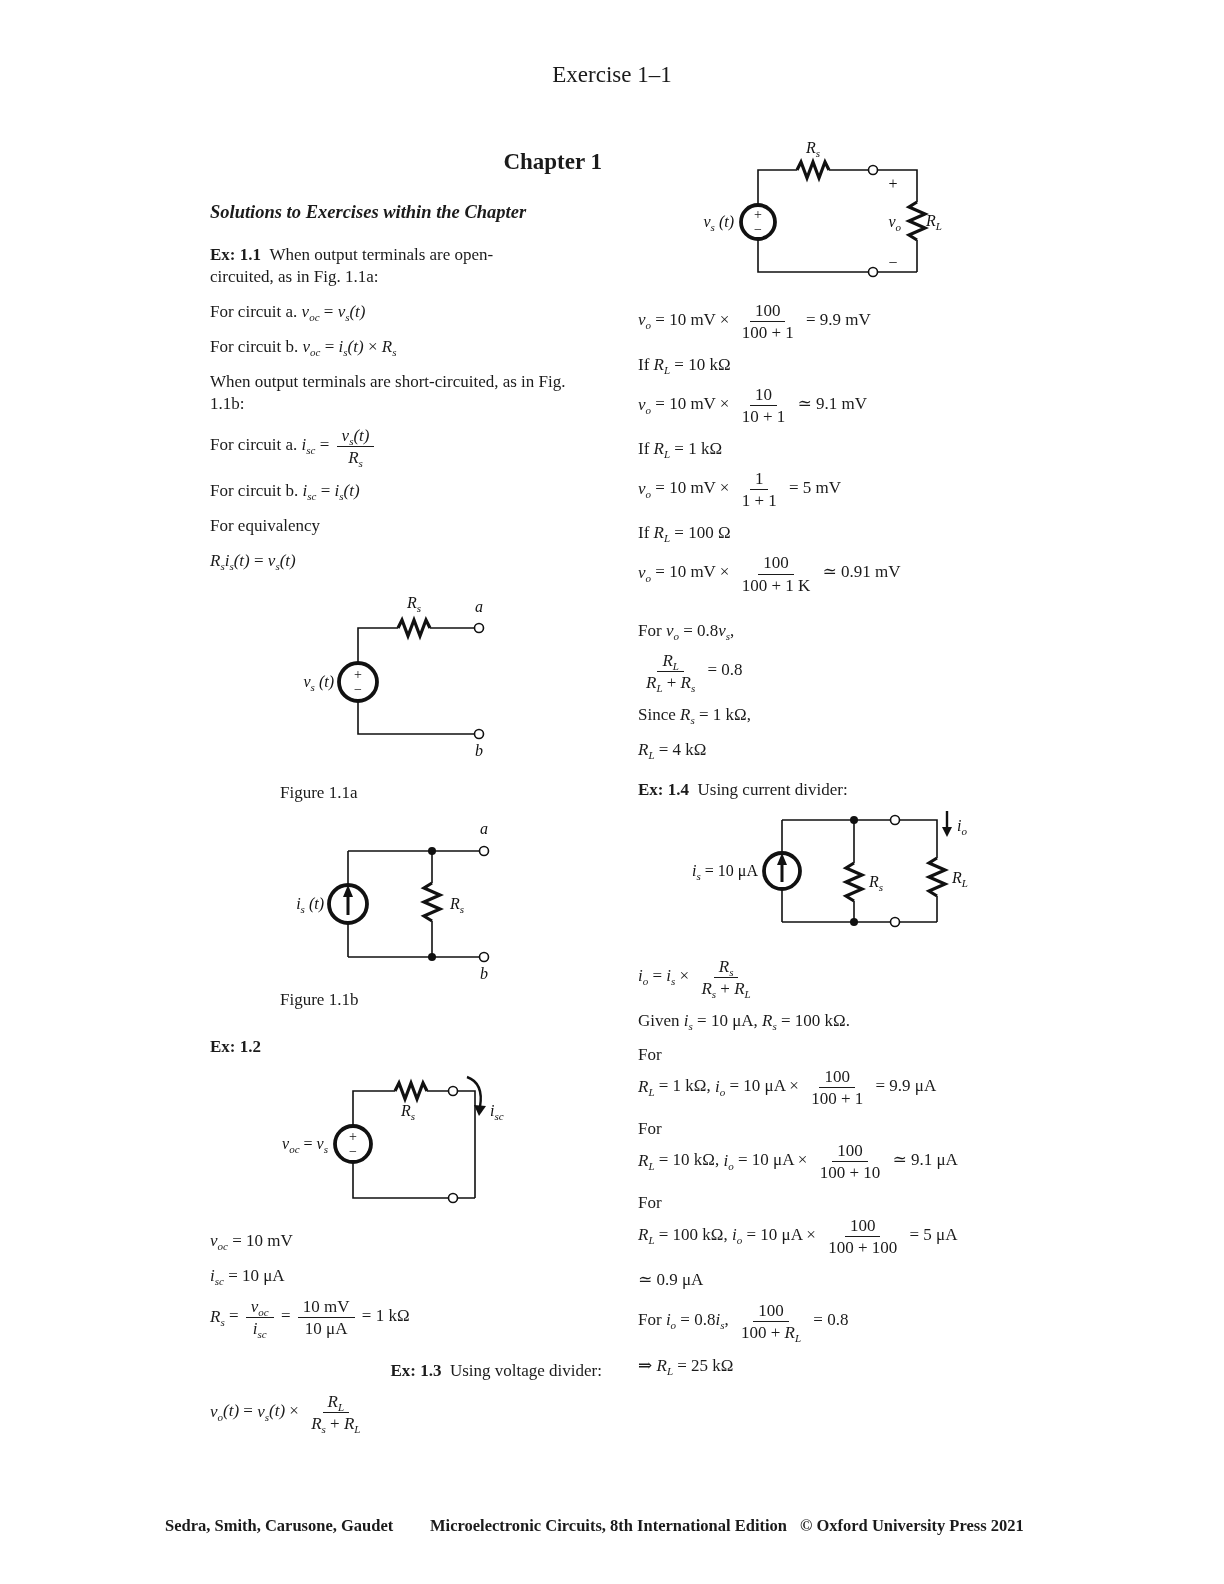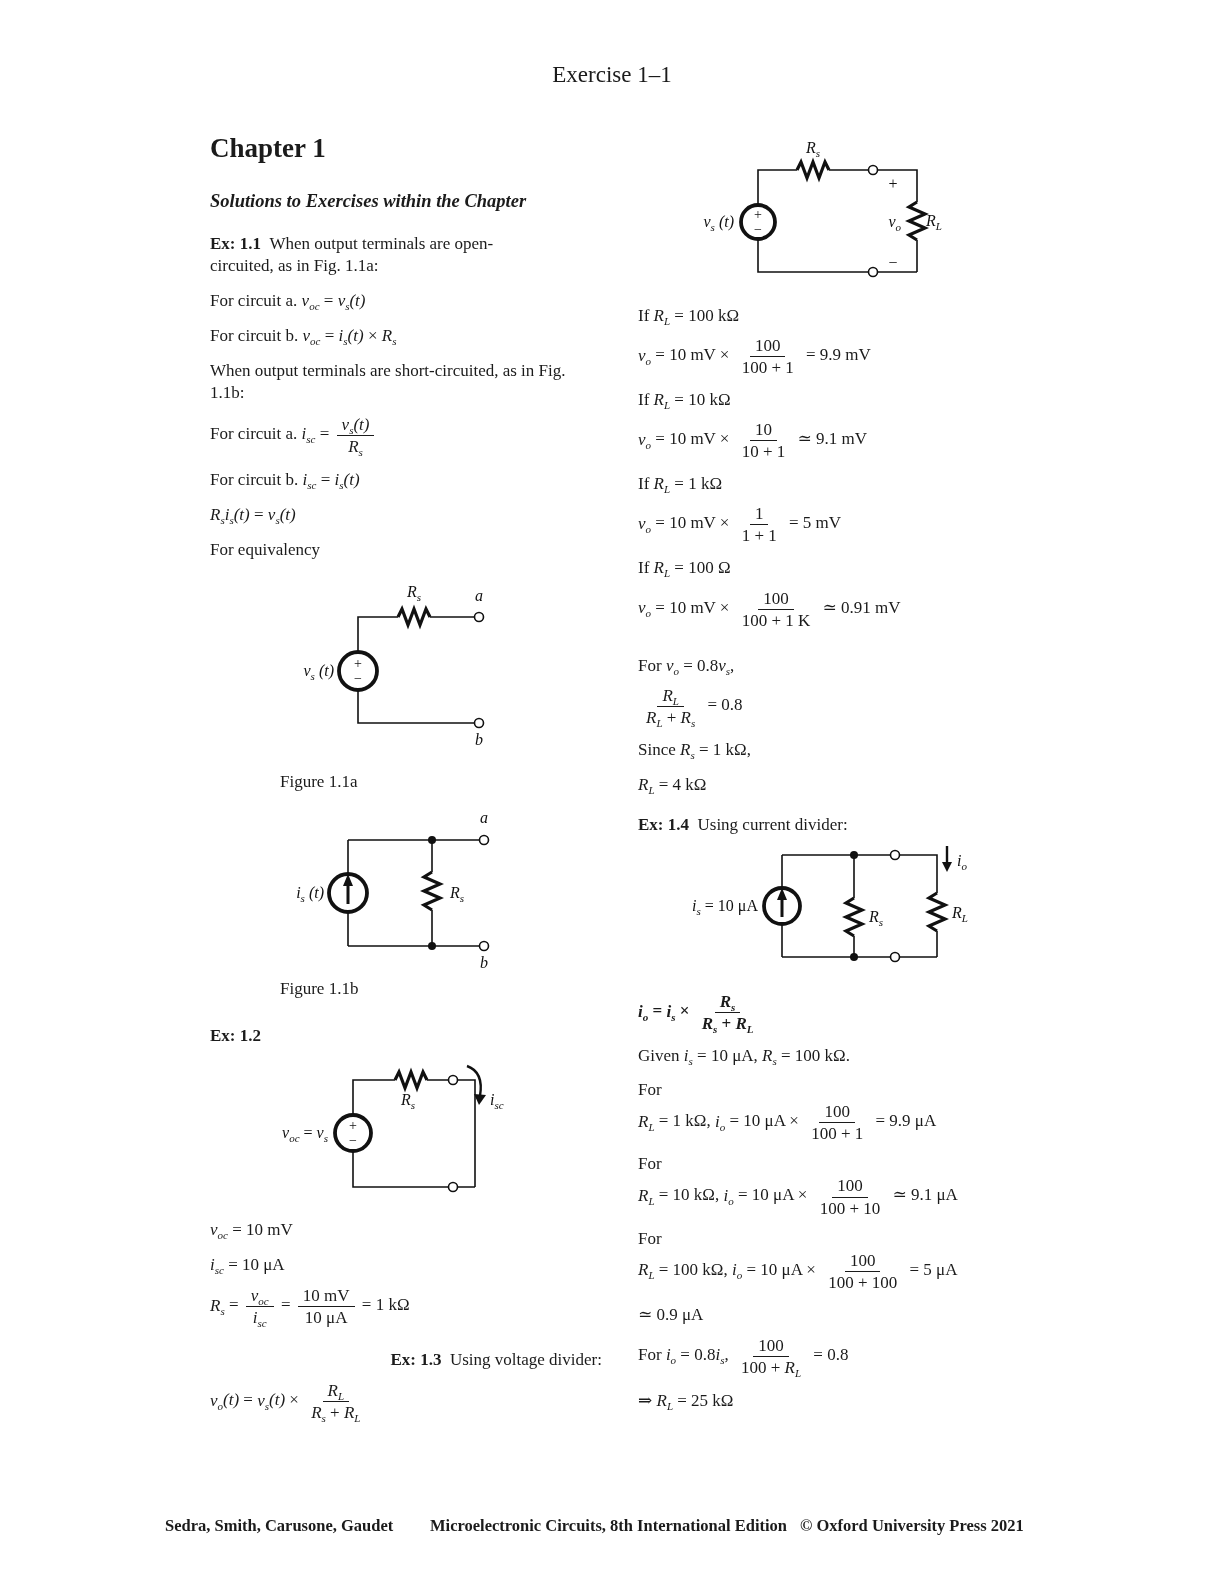--- a/index.html
+++ b/index.html
@@ -2,21 +2,21 @@
 <html><head>
 <meta charset="utf-8">
 <style>
   html,body{margin:0;padding:0;background:#fff;}
   .page{position:relative;width:1224px;height:1584px;background:#ffffff;
         font-family:"Liberation Serif","DejaVu Serif",serif;color:#1b1b1b;overflow:hidden;}
   .page-header{position:absolute;top:62px;left:0;width:100%;text-align:center;font-size:23px;}
   .col{position:absolute;top:125px;}
   .col-left{left:210px;width:392px;}
   .col-right{left:638px;width:400px;}
-  .chapter{font-size:27px;font-weight:bold;margin:8px 0 0;}
+  .chapter{font-size:23px;font-weight:bold;margin:24px 0 0;text-align:right;}
   .section-title{font-size:18.5px;font-weight:bold;font-style:italic;margin:27px 0 0;}
   .ln{font-size:17px;line-height:1.3;margin:13px 0 0;}
   .eq{font-size:17px;line-height:1.3;margin:10px 0 0;}
   .para-ex11{max-width:330px;margin-top:21px;}
   .para-short{max-width:378px;}
   .tight{margin-top:1px;}
   .mb{font-weight:bold;}
   .mv{font-style:italic;}
   sub{font-size:11px;line-height:0;}
   .frac{display:inline-flex;flex-direction:column;align-items:center;vertical-align:middle;
@@ -62,22 +62,22 @@
 
     <div class="ln para-ex11"><span class="mb">Ex: 1.1</span><span class="mt"> When output terminals are open-circuited, as in Fig. 1.1a:</span></div>
     <div class="ln"><span class="mt">For circuit a. </span><span class="mv">v<sub>oc</sub></span><span class="mt"> = </span><span class="mv">v<sub>s</sub></span><span class="mv">(t)</span></div>
     <div class="ln"><span class="mt">For circuit b. </span><span class="mv">v<sub>oc</sub></span><span class="mt"> = </span><span class="mv">i<sub>s</sub></span><span class="mv">(t)</span><span class="mt"> × </span><span class="mv">R<sub>s</sub></span></div>
     <div class="ln para-short"><span class="mt">When output terminals are short-circuited, as in Fig. 1.1b:</span></div>
     <div class="eq"><span class="mt">For circuit a. </span><span class="mv">i<sub>sc</sub></span><span class="mt"> = </span><span class="frac">
           <span class="num"><span class="mv">v<sub>s</sub></span><span class="mv">(t)</span></span>
           <span class="den"><span class="mv">R<sub>s</sub></span></span>
         </span></div>
     <div class="ln"><span class="mt">For circuit b. </span><span class="mv">i<sub>sc</sub></span><span class="mt"> = </span><span class="mv">i<sub>s</sub></span><span class="mv">(t)</span></div>
+    <div class="ln"><span class="mt">For equivalency</span></div>
     <div class="ln"><span class="mv">R<sub>s</sub></span><span class="mv">i<sub>s</sub></span><span class="mv">(t)</span><span class="mt"> = </span><span class="mv">v<sub>s</sub></span><span class="mv">(t)</span></div>
-    <div class="ln"><span class="mt">For equivalency</span></div>
 
     <svg class="fig fig-a" width="300" height="195" viewBox="0 0 300 195">
       <path class="wire" d="M78,79 V44 H118"></path>
       <path class="res" d="M118,44 l4,-8 l6,16 l6,-16 l6,16 l6,-16 l4,8"></path>
       <path class="wire" d="M150,44 H194"></path>
       <circle class="term" cx="199" cy="44" r="4.5"></circle>
       <path class="wire" d="M78,117 V150 H194"></path>
       <circle class="term" cx="199" cy="150" r="4.5"></circle>
       <circle class="src" cx="78" cy="98" r="19"></circle>
       <text class="pm" x="78" y="95" text-anchor="middle">+</text>
@@ -154,21 +154,20 @@
       <text class="pm" x="120" y="92" text-anchor="middle">+</text>
       <text class="pm" x="120" y="107" text-anchor="middle">−</text>
       <text class="lbl" x="96" y="100" text-anchor="end"><tspan>v</tspan><tspan class="ts" dy="4">s</tspan><tspan dy="-4"> (t)</tspan></text>
       <text class="lbl" x="175" y="26" text-anchor="middle"><tspan>R</tspan><tspan class="ts" dy="4">s</tspan></text>
       <text class="pm pm2" x="255" y="62" text-anchor="middle">+</text>
       <text class="pm pm2" x="255" y="141" text-anchor="middle">−</text>
       <text class="lbl" x="263" y="100" text-anchor="end"><tspan>v</tspan><tspan class="ts" dy="4">o</tspan></text>
       <text class="lbl" x="288" y="99"><tspan>R</tspan><tspan class="ts" dy="4">L</tspan></text>
     </svg>
 
-    <div class="ln"><span class="mt">If </span><span class="mv">R<sub>L</sub></span><span class="mt"> = 100 kΩ</span></div>
     <div class="eq" style="margin-top:9px;"><span class="mv">v<sub>o</sub></span><span class="mt"> = 10 mV × </span><span class="frac">
           <span class="num"><span class="mt">100</span></span>
           <span class="den"><span class="mt">100 + 1</span></span>
         </span><span class="mt"> = 9.9 mV</span></div>
     <div class="ln" style="margin-top:12px;"><span class="mt">If </span><span class="mv">R<sub>L</sub></span><span class="mt"> = 10 kΩ</span></div>
     <div class="eq" style="margin-top:9px;"><span class="mv">v<sub>o</sub></span><span class="mt"> = 10 mV × </span><span class="frac">
           <span class="num"><span class="mt">10</span></span>
           <span class="den"><span class="mt">10 + 1</span></span>
         </span><span class="mt"> ≃ 9.1  mV</span></div>
     <div class="ln" style="margin-top:12px;"><span class="mt">If </span><span class="mv">R<sub>L</sub></span><span class="mt"> = 1 kΩ</span></div>
@@ -203,21 +202,21 @@
       <path class="arr" d="M144,75 V54"></path>
       <polygon class="ah" points="144,46 139,58 149,58"></polygon>
       <path class="arr2" d="M309,4 V22"></path>
       <polygon class="ah" points="309,30 304,20 314,20"></polygon>
       <text class="lbl" x="120" y="69" text-anchor="end"><tspan>i</tspan><tspan class="ts" dy="4">s</tspan><tspan class="up" dy="-4"> = 10 μA</tspan></text>
       <text class="lbl" x="231" y="80"><tspan>R</tspan><tspan class="ts" dy="4">s</tspan></text>
       <text class="lbl" x="314" y="76"><tspan>R</tspan><tspan class="ts" dy="4">L</tspan></text>
       <text class="lbl" x="319" y="24"><tspan>i</tspan><tspan class="ts" dy="4">o</tspan></text>
     </svg>
 
-    <div class="eq" style="margin-top:10px;font-weight:bold;"><span class="mv">i<sub>o</sub></span><span class="mt"> = </span><span class="mv">i<sub>s</sub></span><span class="mt"> × </span><span class="frac">
+    <div class="eq" style="margin-top:10px;"><span class="mv">i<sub>o</sub></span><span class="mt"> = </span><span class="mv">i<sub>s</sub></span><span class="mt"> × </span><span class="frac">
           <span class="num"><span class="mv">R<sub>s</sub></span></span>
           <span class="den"><span class="mv">R<sub>s</sub></span><span class="mt"> + </span><span class="mv">R<sub>L</sub></span></span>
         </span></div>
     <div class="ln" style="margin-top:12px;"><span class="mt">Given </span><span class="mv">i<sub>s</sub></span><span class="mt"> = 10 μA, </span><span class="mv">R<sub>s</sub></span><span class="mt"> = 100 kΩ.</span></div>
     <div class="ln" style="margin-top:12px;"><span class="mt">For</span></div>
     <div class="eq tight"><span class="mv">R<sub>L</sub></span><span class="mt"> = 1 kΩ, </span><span class="mv">i<sub>o</sub></span><span class="mt"> = 10 μA × </span><span class="frac">
           <span class="num"><span class="mt">100</span></span>
           <span class="den"><span class="mt">100 + 1</span></span>
         </span><span class="mt"> = 9.9 μA</span></div>
     <div class="ln" style="margin-top:10px;"><span class="mt">For</span></div>

